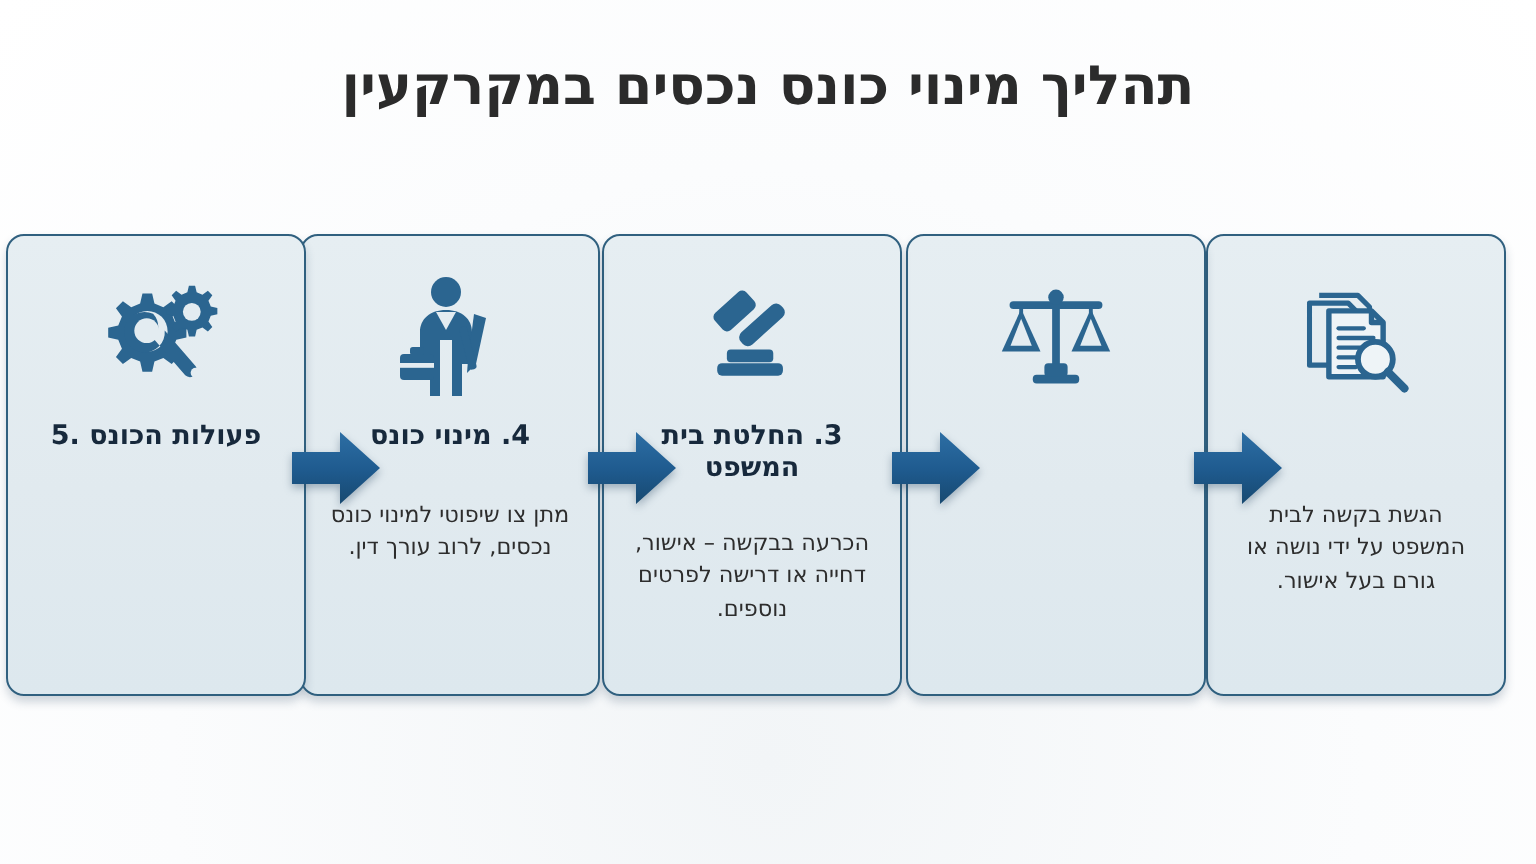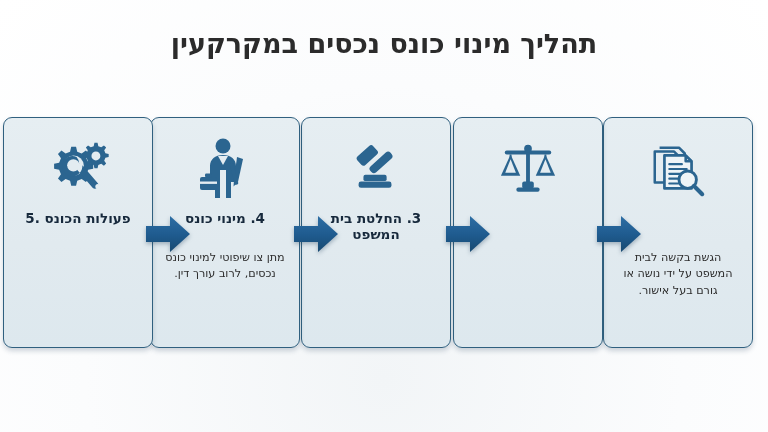--- a/index.html
+++ b/index.html
@@ -184,20 +184,21 @@
         <svg width="62" height="58" viewBox="0 0 64 60" aria-hidden="true">
           <g fill="#2b6590">
             <rect x="12" y="10" width="22" height="12" rx="3" transform="rotate(-42 23 16)"></rect>
             <rect x="23" y="19" width="28" height="8.5" rx="3.5" transform="rotate(-42 37 23)"></rect>
             <rect x="14" y="43" width="34" height="6.5" rx="2.5"></rect>
             <rect x="19" y="36" width="24" height="6.5" rx="2"></rect>
           </g>
         </svg>
       </div>
       <div class="card-heading">3. החלטת בית המשפט</div>
+      <div class="card-body">הכרעה בבקשה – אישור, דחייה או דרישה לפרטים נוספים.</div>
     </div>
 
     <div class="card c4">
       <div class="icon-wrap">
         <svg width="58" height="64" viewBox="0 0 58 64" aria-hidden="true">
           <g fill="#2b6590">
             <circle cx="27" cy="9" r="7.5"></circle>
             <path d="M27 18c-8 0-13 4.5-13 11v16h5v16h5V33h6v28h5V45h5V29c0-6.5-5-11-13-11z"></path>
             <path d="M22 19h10l-5 9z" fill="#e3ecf1"></path>
             <rect x="4" y="40" width="17" height="13" rx="2"></rect>

